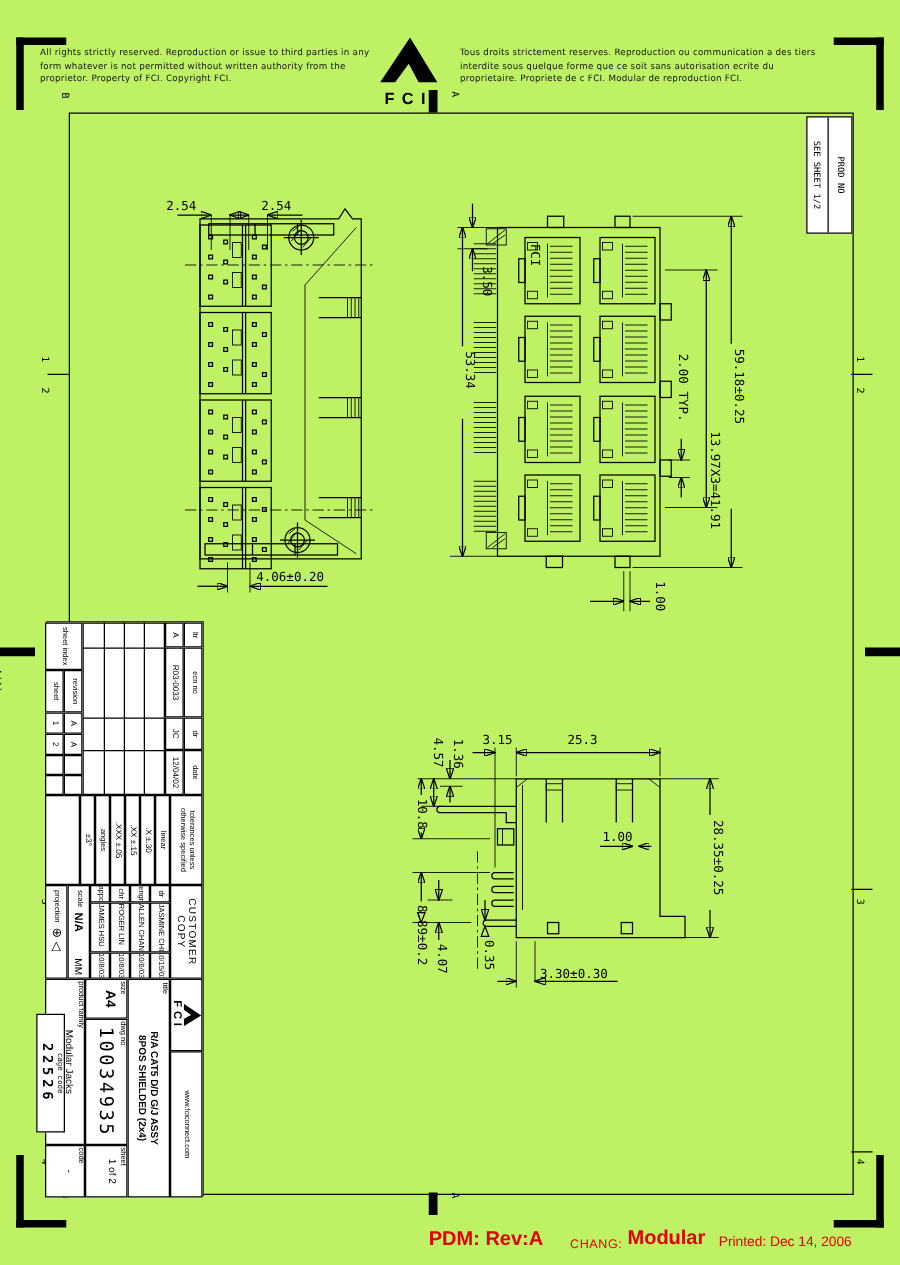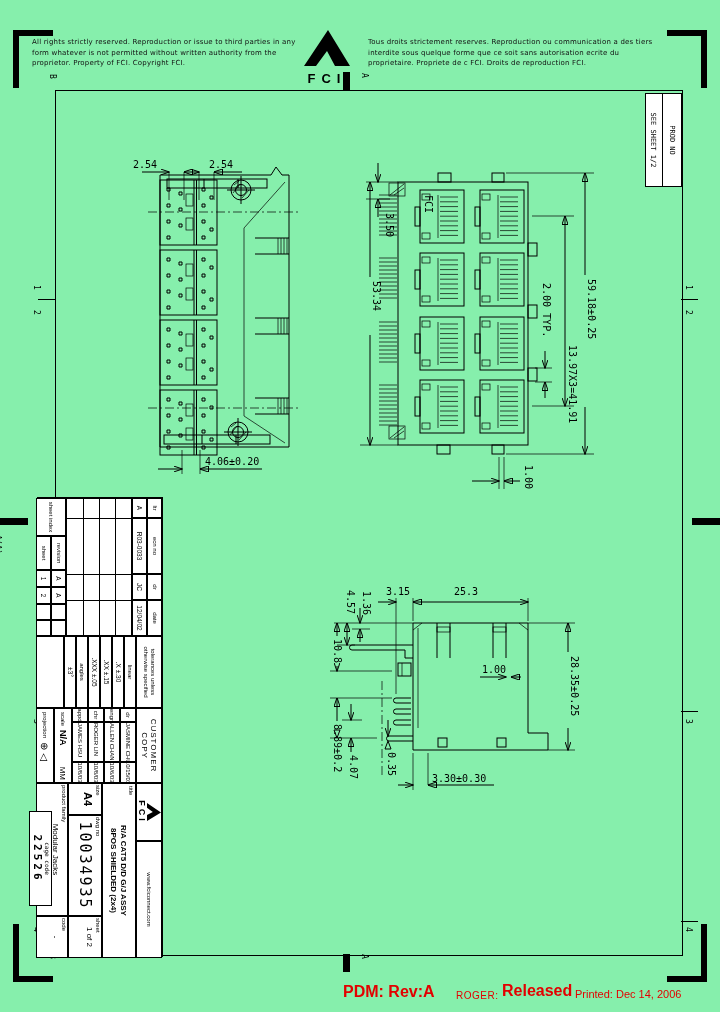--- a/index.html
+++ b/index.html
@@ -1,16 +1,16 @@
 <!DOCTYPE html>
 <html><head>
 <meta charset="utf-8">
 <style>
   html,body{margin:0;padding:0;background:#fff;}
-  .page{position:relative;width:720px;height:1012px;background:#86efac;color:#000;
+  .page{position:relative;width:720px;height:1012px;background:#bef264;color:#000;
         font-family:"DejaVu Sans Mono",monospace;overflow:hidden;}
   .blk{position:absolute;background:#000;}
   .tick{position:absolute;background:#000;}
   .legal{position:absolute;font:7px/1.5 "DejaVu Sans",sans-serif;color:#111;letter-spacing:.2px;}
   .frame{position:absolute;left:55px;top:90px;width:626px;height:864px;border:1.6px solid #000;}
   .zl{position:absolute;font:8px "DejaVu Sans Mono",monospace;transform:rotate(90deg);transform-origin:center;}
   .mnote{position:absolute;left:2px;top:535px;font:8px "DejaVu Sans Mono",monospace;transform:rotate(90deg);transform-origin:0 0;}
   .toplogo{position:absolute;left:301px;top:30px;width:52px;text-align:center;}
   .toplogo .fci{font:bold 13px "Liberation Sans",sans-serif;letter-spacing:6px;margin-top:1px;}
   
@@ -57,21 +57,21 @@
   <div class="blk" style="left:13px;top:976px;width:40px;height:6px"></div>
   <div class="blk" style="left:13px;top:924px;width:6px;height:58px"></div>
   <div class="blk" style="left:667px;top:976px;width:40px;height:6px"></div>
   <div class="blk" style="left:701px;top:924px;width:6px;height:58px"></div>
   <div class="blk" style="left:0;top:518px;width:28px;height:7px"></div>
   <div class="blk" style="left:692px;top:518px;width:28px;height:7px"></div>
   <div class="blk" style="left:343px;top:72px;width:7px;height:18px"></div>
   <div class="blk" style="left:343px;top:954px;width:7px;height:18px"></div>
 
   <div class="legal" style="left:32px;top:37px;width:268px">All rights strictly reserved.  Reproduction or issue to third parties in any form whatever is not permitted without written authority from the proprietor.  Property of FCI.  Copyright FCI.</div>
-  <div class="legal" style="left:368px;top:37px;width:288px">Tous droits strictement reserves.  Reproduction ou communication a des tiers interdite sous quelque forme que ce soit sans autorisation ecrite du proprietaire.  Propriete de c FCI.  Droits de reproduction FCI.</div>
+  <div class="legal" style="left:368px;top:37px;width:288px">Tous droits strictement reserves.  Reproduction ou communication a des tiers interdite sous quelque forme que ce soit sans autorisation ecrite du proprietaire.  Propriete de c FCI.  Modular de reproduction FCI.</div>
   <div class="toplogo">
     <svg width="46" height="36" viewBox="0 0 46 36">
       <path id="fciA" d="M24,0 L46,36 L31,36 L23,21 L12,36 L0,36 Z" fill="#000"></path>
     </svg>
     <div class="fci">FCI</div>
   </div>
 
   <div class="frame"></div>
 
   <div class="tick" style="left:38px;top:299px;width:17px;height:1px"></div>
@@ -427,17 +427,17 @@
       <div style="text-align:center;font-size:8px">-</div>
     </div>
 
     <div class="cage">
       <div class="cl1">cage code</div>
       <div class="cl2">22526</div>
     </div>
   </div>
 
   <span class="f-pdm">PDM: Rev:A</span>
-  <span class="f-sl">ROGER:</span>
-  <span class="f-sv">Released</span>
+  <span class="f-sl">CHANG:</span>
+  <span class="f-sv">Modular</span>
   <span class="f-pr">Printed: Dec  14, 2006</span>
 
 </div>
 
 </body></html>

